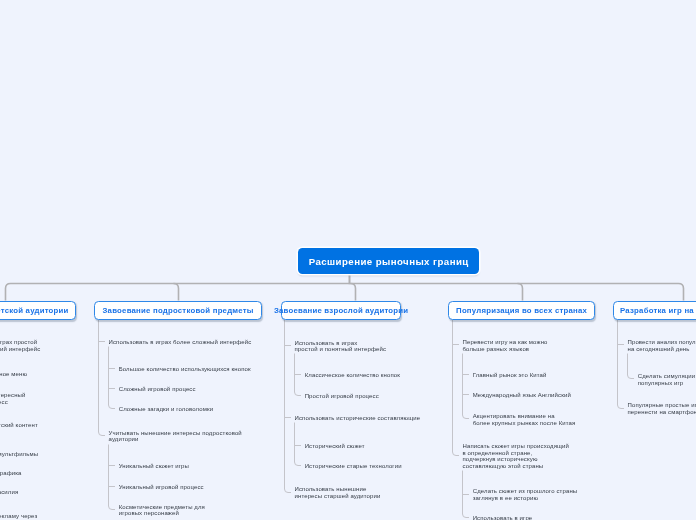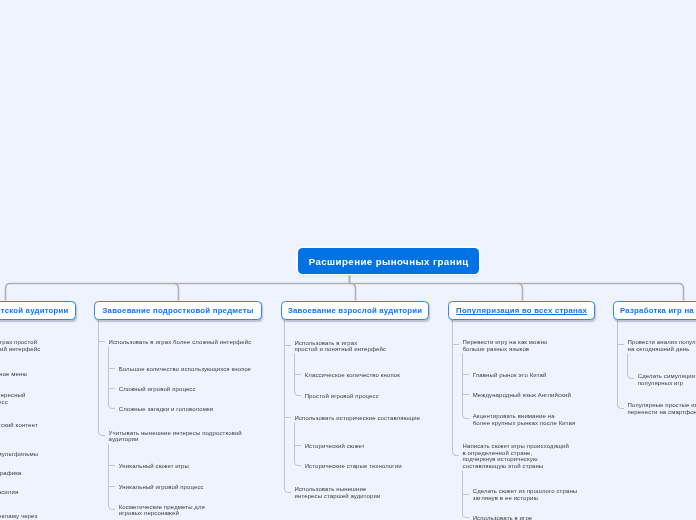--- a/index.html
+++ b/index.html
@@ -60,22 +60,22 @@
       <path d="M 462.5 394.5 L 469 394.5" fill="none" stroke="#c4c4ca" stroke-width="1" stroke-linecap="butt"></path>
       <path d="M 462.5 470.5 L 462.5 514 Q 462.5 517.5 466 517.5 L 469 517.5" fill="none" stroke="#c4c4ca" stroke-width="1" stroke-linecap="butt"></path>
       <path d="M 462.5 494.5 L 469 494.5" fill="none" stroke="#c4c4ca" stroke-width="1" stroke-linecap="butt"></path>
       <path d="M 617.5 320 L 617.5 405 Q 617.5 408.5 621 408.5 L 624 408.5" fill="none" stroke="#c4c4ca" stroke-width="1" stroke-linecap="butt"></path>
       <path d="M 617.5 344.5 L 624 344.5" fill="none" stroke="#c4c4ca" stroke-width="1" stroke-linecap="butt"></path>
       <path d="M 627.5 353.5 L 627.5 375 Q 627.5 378.5 631 378.5 L 634 378.5" fill="none" stroke="#c4c4ca" stroke-width="1" stroke-linecap="butt"></path>
     </svg>
 <div class="root-node" style="left: 258px; top: 247.5px; width: 181px; height: 26px; margin-left: 40px;">Расширение рыночных границ</div>
     <div class="lvl1" style="left: -67.2px; top: 300.5px; width: 143.4px; height: 19.5px;">Завоевание детской аудитории</div>
     <div class="lvl1" style="left: 94px; top: 300.5px; width: 168px; height: 19.5px;">Завоевание подростковой предметы</div>
-    <div class="lvl1" style="left: 281px; top: 300.5px; width: 148px; height: 19.5px;">Завоевание взрослой аудитории</div>
-    <div class="lvl1" style="left: 448px; top: 300.5px; width: 147px; height: 19.5px; text-decoration: underline;">Популяризация во всех странах</div>
+    <div class="lvl1" style="left: 281px; top: 300.5px; width: 120px; height: 19.5px;">Завоевание взрослой аудитории</div>
+    <div class="lvl1" style="left: 448px; top: 300.5px; width: 147px; height: 19.5px;">Популяризация во всех странах</div>
     <div class="lvl1" style="left: 613px; top: 300.5px; width: 140px; height: 19.5px;">Разработка игр на смартфонах</div>
     <div class="leaf" style="left: -50.5px; top: 338.8px;">Использовать в играх простой
 и понятный детский интерфейс</div>
     <div class="leaf" style="left: -40.3px; top: 371px;">Простое удобное меню</div>
     <div class="leaf" style="left: -40.3px; top: 392px;">Простой и интересный
 игровой процесс</div>
     <div class="leaf" style="left: -50.5px; top: 422.4px;">Использовать детский контент</div>
     <div class="leaf" style="left: -40.3px; top: 450.6px;">Популярные мультфильмы</div>
     <div class="leaf" style="left: -40.3px; top: 470px;">Мультяшная графика</div>
     <div class="leaf" style="left: -40.3px; top: 489px;">Отсутствие насилия</div>

